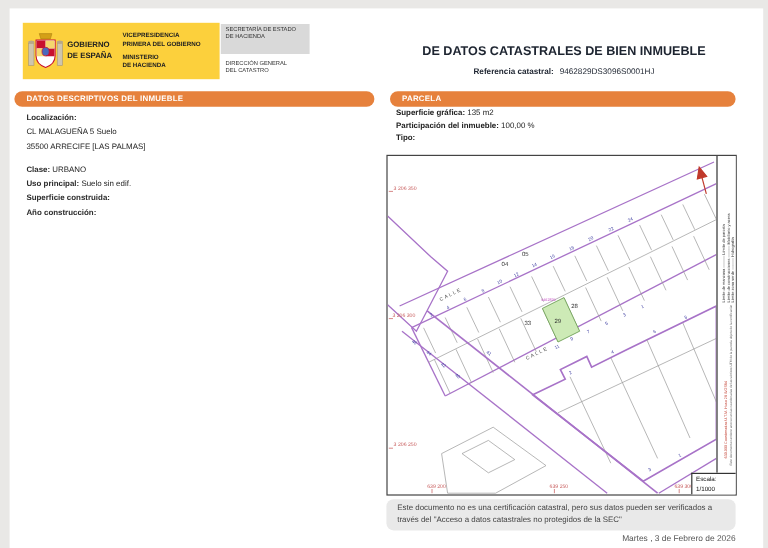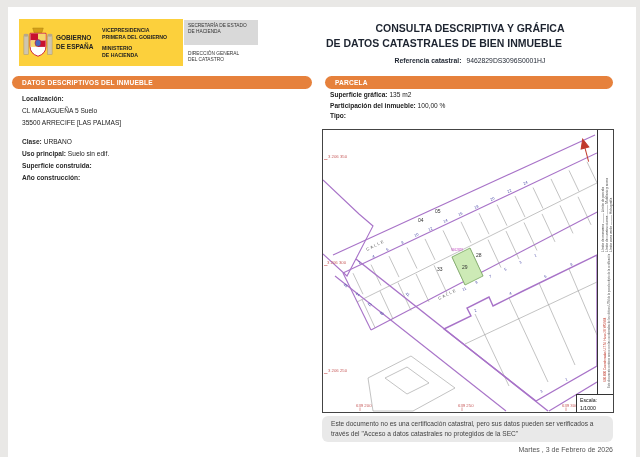--- a/index.html
+++ b/index.html
@@ -11,21 +11,21 @@
   
   .banner{left:11px;top:12px;width:164px;height:47px;background:#fcd03c;display:flex;align-items:center;}
   .emblem{margin-left:4px;flex:0 0 30px;}
   .gob{font-size:6.5px;font-weight:bold;line-height:1.25;margin-left:3px;width:40px;}
   .mins{font-size:5.2px;font-weight:bold;line-height:1.25;margin-left:6px;}
   .mins .blk2{margin-top:5px;}
   .greybox{left:176px;top:13px;width:74px;height:25px;background:#d9d9d9;font-size:4.8px;
            line-height:1.3;padding:3px 0 0 4px;box-sizing:border-box;color:#333;}
   .dgc{left:180px;top:44px;font-size:4.8px;line-height:1.3;color:#333;}
   .title1{left:318px;top:15px;width:288px;text-align:center;font-size:10.5px;font-weight:bold;color:#1d2430;}
-  .title2{left:318px;top:30px;width:288px;font-size:10.5px;font-weight:bold;color:#1d2430;}
+  .title2{left:318px;top:30px;width:288px;text-align:center;font-size:10.5px;font-weight:bold;color:#1d2430;}
   .refrow{left:318px;top:50px;width:288px;text-align:center;font-size:6.8px;color:#1d2430;}
   .refrow b{margin-right:5px;}
 
   
   .secbar{height:13px;background:#e6813c;border-radius:7px;color:#fff;font-weight:bold;
           font-size:6.6px;line-height:13px;padding-left:10px;box-sizing:border-box;letter-spacing:.2px;}
   #bar-datos{left:4px;top:69px;width:300px;}
   #bar-parcela{left:317px;top:69px;width:288px;}
 
   
@@ -106,21 +106,20 @@
   <div class="abs greybox">
     <div>SECRETARÍA DE ESTADO</div>
     <div>DE HACIENDA</div>
   </div>
 
   <div class="abs dgc">
     <div>DIRECCIÓN GENERAL</div>
     <div>DEL CATASTRO</div>
   </div>
 
-  <div class="abs title1">CONSULTA DESCRIPTIVA Y GRÁFICA</div>
   <div class="abs title2">DE DATOS CATASTRALES DE BIEN INMUEBLE</div>
   <div class="abs refrow">
     <b>Referencia catastral:</b><span>9462829DS3096S0001HJ</span>
   </div>
 
   <div class="abs secbar" id="bar-datos">DATOS DESCRIPTIVOS DEL INMUEBLE</div>
   <div class="abs secbar" id="bar-parcela">PARCELA</div>
 
   <div class="abs lpanel">
     <div class="row"><b>Localización:</b></div>

